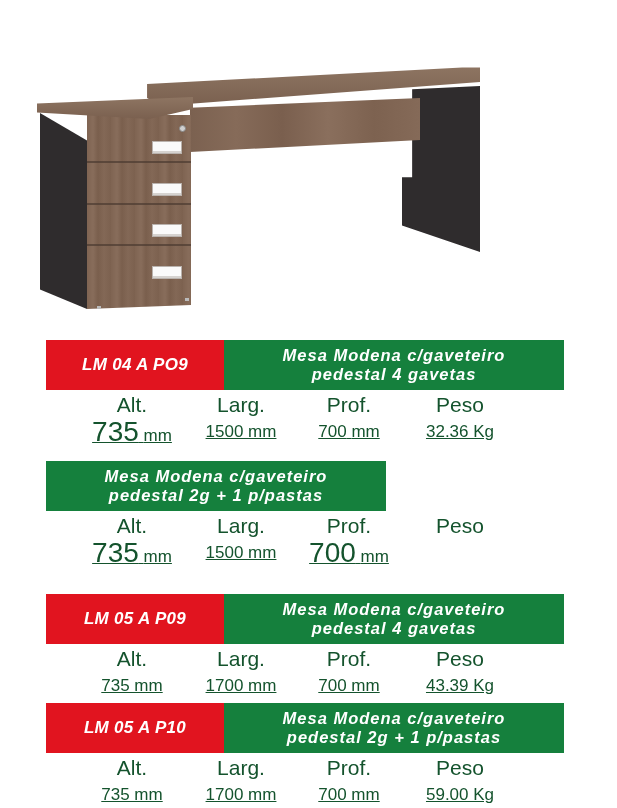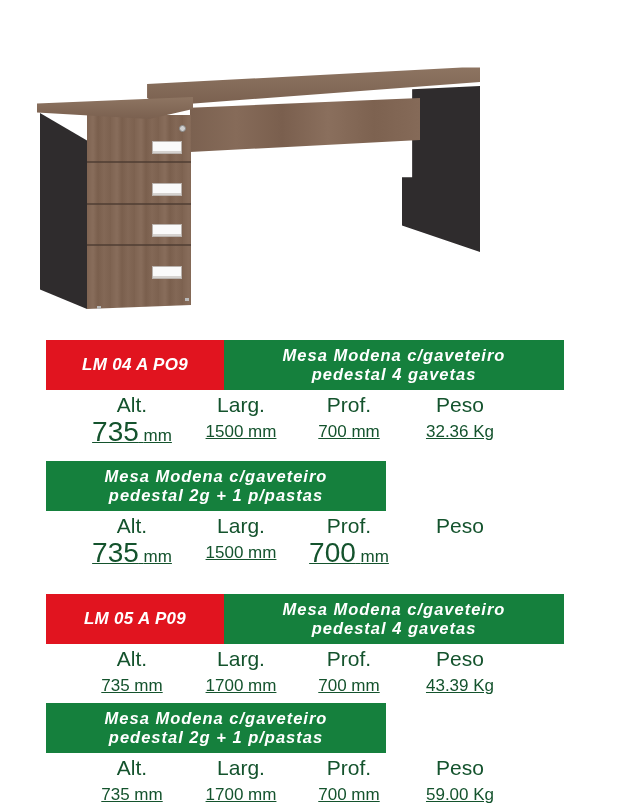--- a/index.html
+++ b/index.html
@@ -154,20 +154,21 @@
     </div>
     <div class="dim-col col-peso">
       <span class="dim-label">Peso</span>
       <span class="dim-value">43.39 Kg</span>
     </div>
   </div>
 </div>
 
 <div class="spec-block" style="top:703px;">
   <div class="spec-header">
+    <div class="code-cell">LM 05 A P10</div>
     <div class="desc-cell">
       <span>Mesa Modena c/gaveteiro</span>
       <span>pedestal 2g + 1 p/pastas</span>
     </div>
   </div>
   <div class="dims">
     <div class="dim-col col-alt">
       <span class="dim-label">Alt.</span>
       <span class="dim-value">735 mm</span>
     </div>

